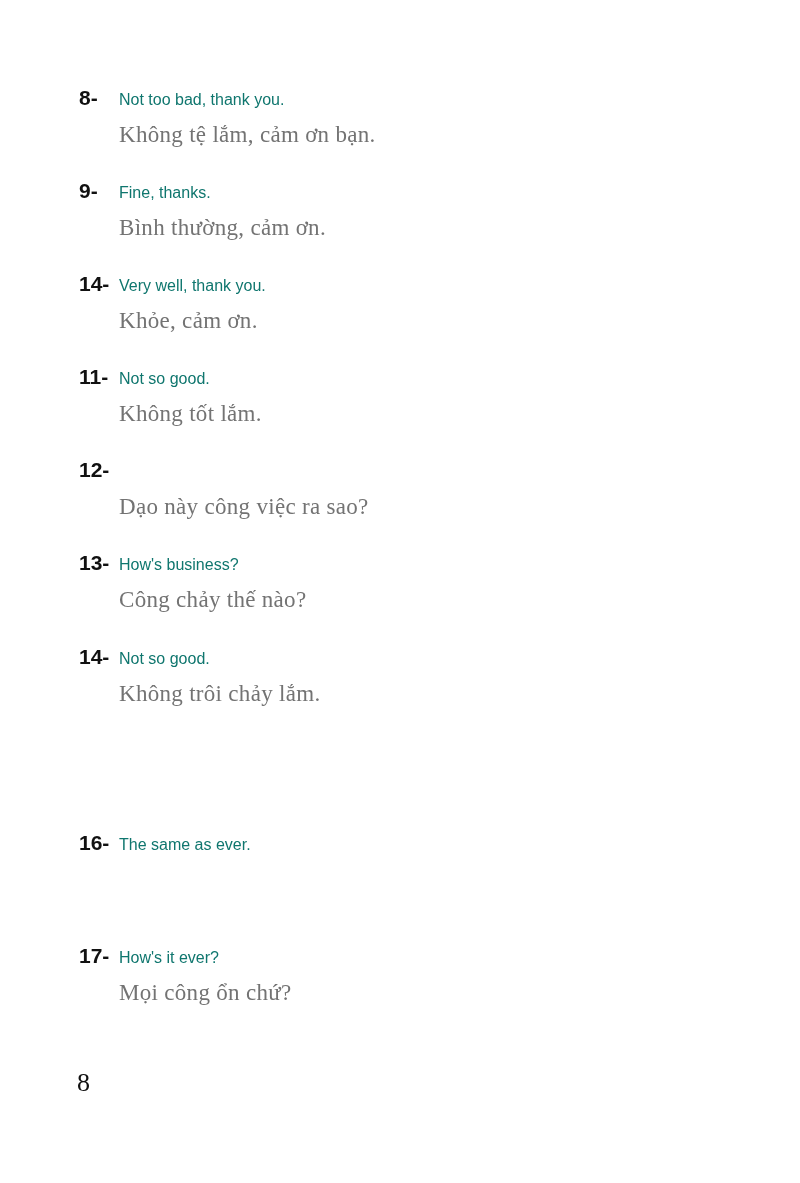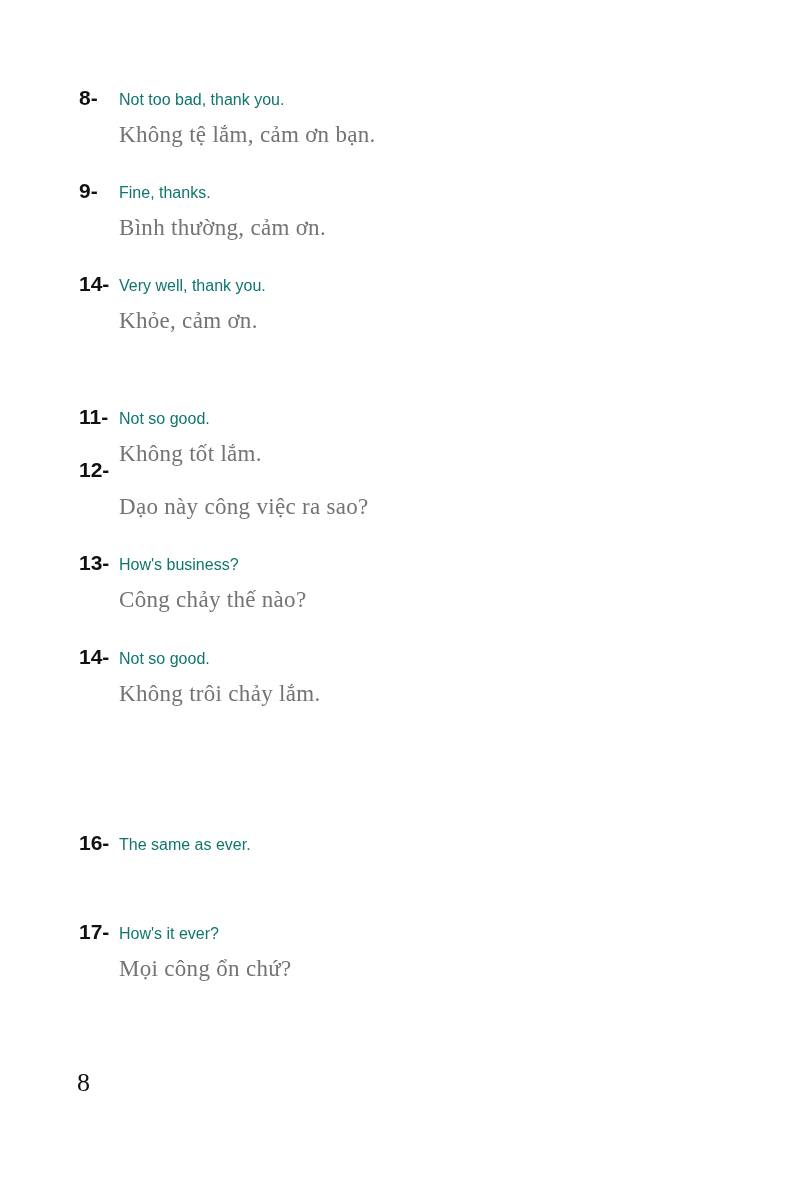--- a/index.html
+++ b/index.html
@@ -30,21 +30,21 @@
       </div>
     <div class="vi">Bình thường, cảm ơn.</div>
   </div>
   <div class="entry" style="top:272px;">
     <div class="en-line">
         <span class="num">14-</span>
         <span class="en">Very well, thank you.</span>
       </div>
     <div class="vi">Khỏe, cảm ơn.</div>
   </div>
-  <div class="entry" style="top:365px;margin-top:40px;">
+  <div class="entry" style="top:365px;">
     <div class="en-line">
         <span class="num">11-</span>
         <span class="en">Not so good.</span>
       </div>
     <div class="vi">Không tốt lắm.</div>
   </div>
   <div class="entry" style="top:458px;">
     <div class="en-line">
         <span class="num">12-</span>
       </div>
@@ -63,21 +63,21 @@
         <span class="en">Not so good.</span>
       </div>
     <div class="vi">Không trôi chảy lắm.</div>
   </div>
   <div class="entry" style="top:831px;">
     <div class="en-line">
         <span class="num">16-</span>
         <span class="en">The same as ever.</span>
       </div>
   </div>
-  <div class="entry" style="top:920px;">
+  <div class="entry" style="top:944px;">
     <div class="en-line">
         <span class="num">17-</span>
         <span class="en">How's it ever?</span>
       </div>
     <div class="vi">Mọi công ổn chứ?</div>
   </div>
 
   <div class="page-number">8</div>
 </div>
 

